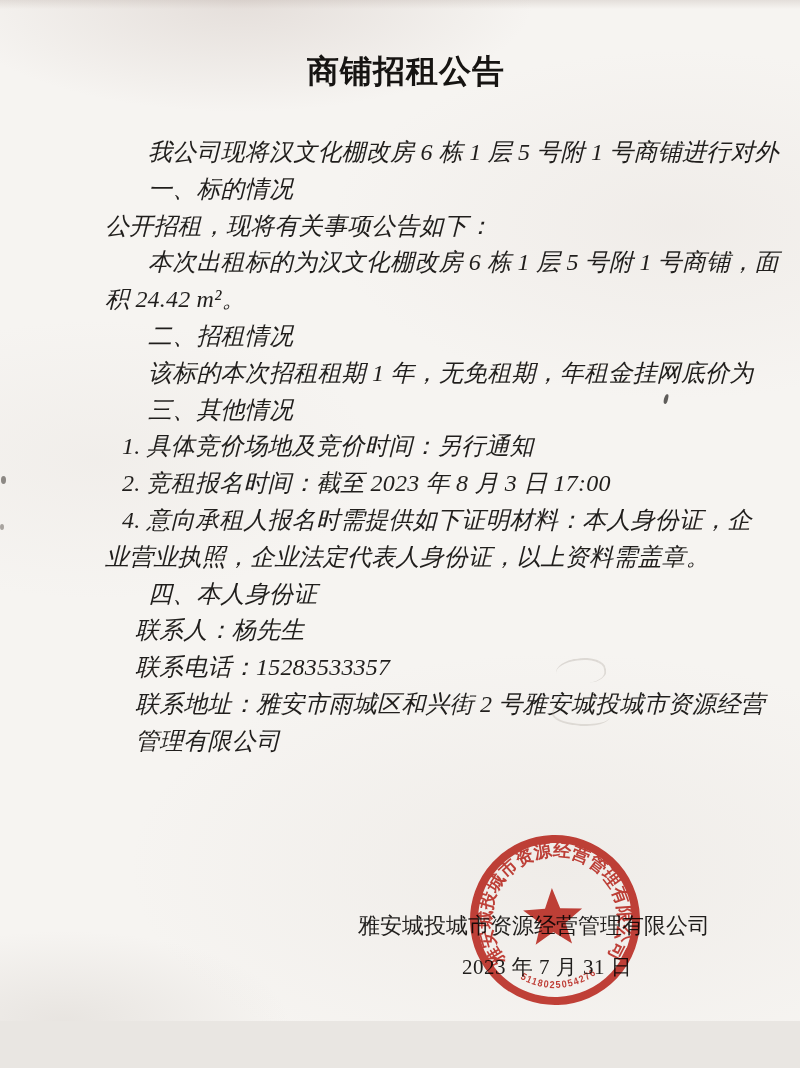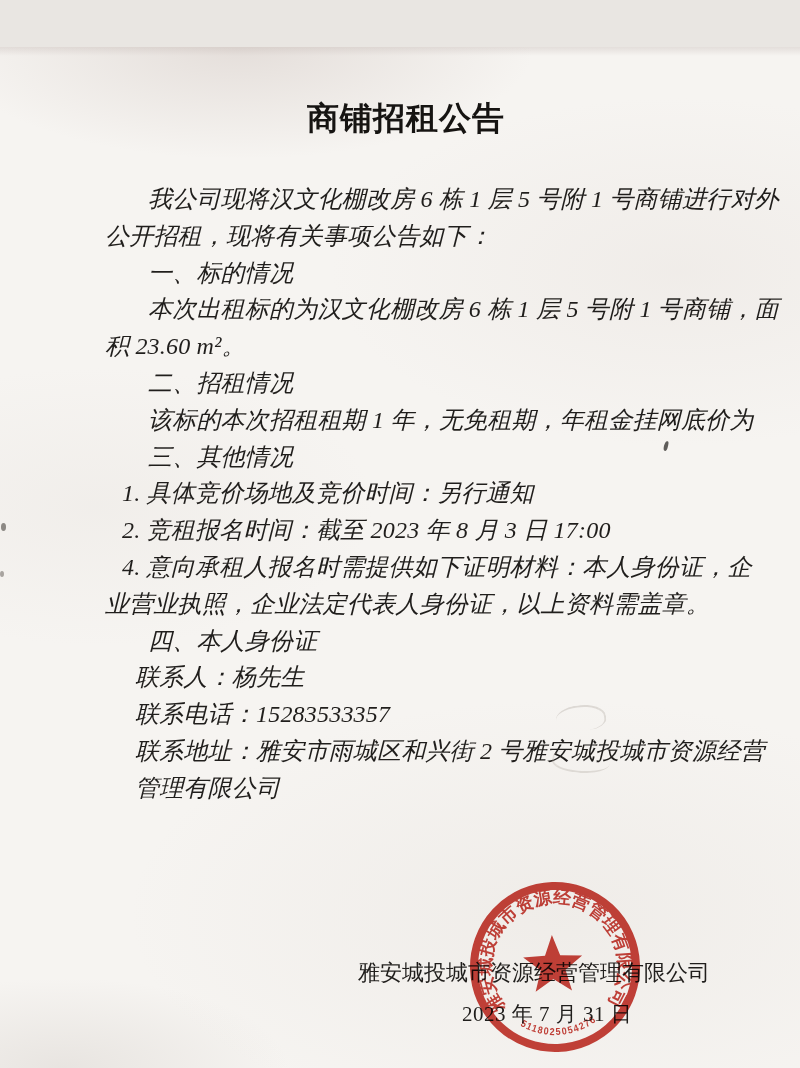--- a/index.html
+++ b/index.html
@@ -12,21 +12,20 @@
     position:relative;width:800px;height:1021px;overflow:hidden;
     background:
       radial-gradient(420px 160px at 30% 0%, rgba(196,182,176,0.35), rgba(196,182,176,0) 70%),
       radial-gradient(500px 250px at 85% 22%, rgba(216,206,200,0.20), rgba(216,206,200,0) 70%),
       radial-gradient(600px 300px at 70% 85%, rgba(205,196,188,0.16), rgba(205,196,188,0) 72%),
       radial-gradient(400px 200px at 12% 45%, rgba(210,202,195,0.14), rgba(210,202,195,0) 70%),
       radial-gradient(300px 120px at 8% 100%, rgba(190,182,175,0.25), rgba(190,182,175,0) 75%),
       linear-gradient(180deg, rgba(180,166,160,0.28) 0px, rgba(180,166,160,0) 9px),
       #f6f4f1;
     color:#1d1b19;
-    margin-top:47px;
   }
   .title{
     position:absolute;top:50px;left:6px;width:800px;
     text-align:center;
     font-family:"Liberation Sans","DejaVu Sans",sans-serif;
     font-weight:800;font-size:32px;letter-spacing:1px;color:#161412;
     white-space:nowrap;
   }
   .body-text{
     position:absolute;top:134px;left:105px;width:640px;
@@ -77,24 +76,24 @@
 </style>
 </head>
 <body>
 
 <div class="page">
 
   <div class="title">商铺招租公告</div>
 
   <div class="body-text">
       <div class="line para">我公司现将汉文化棚改房 6 栋 1 层 5 号附 1 号商铺进行对外</div>
+      <div class="line para">一、标的情况</div>
       <div class="line margin">公开招租，现将有关事项公告如下：</div>
-      <div class="line para">一、标的情况</div>
       <div class="line para">本次出租标的为汉文化棚改房 6 栋 1 层 5 号附 1 号商铺，面</div>
-      <div class="line margin">积 23.60 m²。</div>
+      <div class="line margin">积 24.42 m²。</div>
       <div class="line para">二、招租情况</div>
       <div class="line para">该标的本次招租租期 1 年，无免租期，年租金挂网底价为</div>
       <div class="line para">三、其他情况</div>
       <div class="line list">1. 具体竞价场地及竞价时间：另行通知</div>
       <div class="line list">2. 竞租报名时间：截至 2023 年 8 月 3 日 17:00</div>
       <div class="line list">4. 意向承租人报名时需提供如下证明材料：本人身份证，企</div>
       <div class="line margin">业营业执照，企业法定代表人身份证，以上资料需盖章。</div>
       <div class="line para">四、本人身份证</div>
       <div class="line contact">联系人：杨先生</div>
       <div class="line contact">联系电话：15283533357</div>

